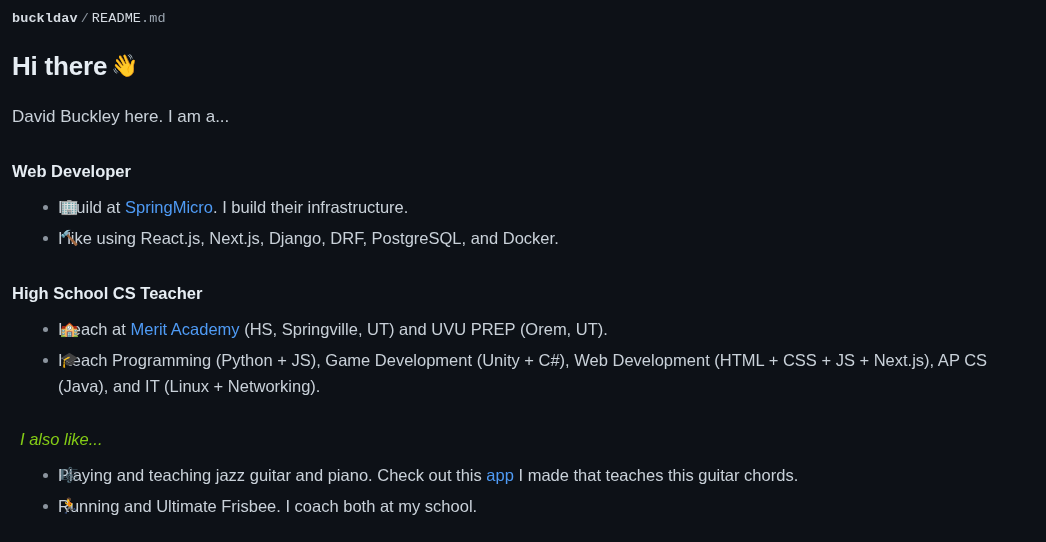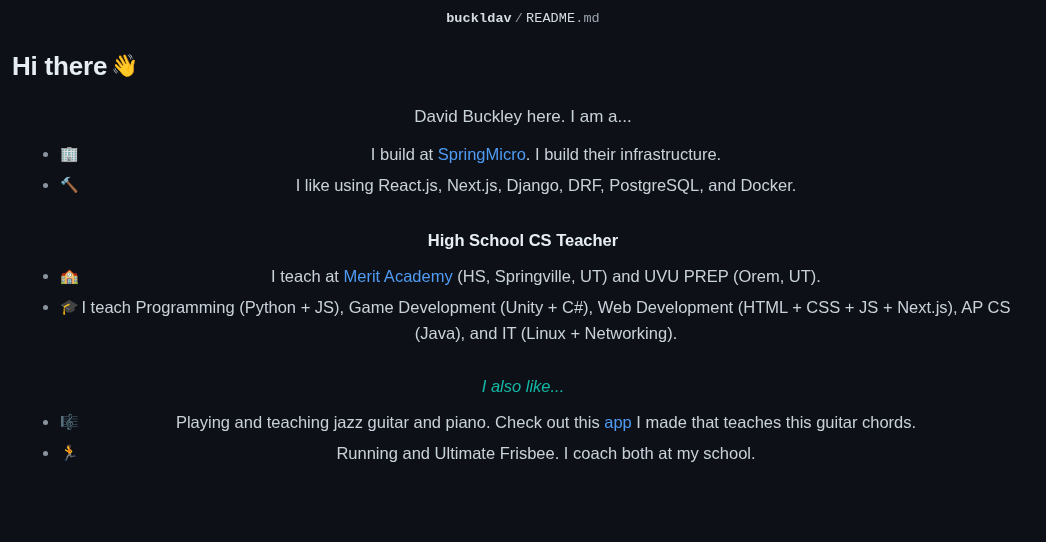--- a/index.html
+++ b/index.html
@@ -13,21 +13,20 @@
     overflow: hidden;
     font-family: "Liberation Sans", sans-serif;
     color: #c9d1d9;
     -webkit-font-smoothing: antialiased;
   }
 
   .page {
     padding: 10px 12px 0 12px;
     box-sizing: border-box;
     width: 1046px;
-    text-align: center;
   }
 
   
   .breadcrumb {
     font-family: "Liberation Mono", monospace;
     font-size: 13.5px;
     line-height: 18px;
     color: #b9c1ca;
     white-space: nowrap;
     margin: 0 0 6px 0;
@@ -78,22 +77,22 @@
     line-height: 22px;
     font-weight: bold;
     color: #e6edf3;
     margin: 31px 0 0 0;
   }
 
   p.alsolike {
     font-size: 16.5px;
     line-height: 22px;
     font-style: italic;
-    color: #14b8a6;
-    margin: 29px 0 0 0;
+    color: #84cc16;
+    margin: 29px 0 0 8px;
   }
 
   
   ul.bullets {
     list-style: none;
     margin: 12px 0 0 0;
     padding: 0;
   }
   ul.bullets li {
     position: relative;
@@ -140,20 +139,21 @@
   </div>
 
   <h1 class="title">
     <span>Hi there</span>
     <span class="emoji">👋</span>
   </h1>
 
   <p class="intro">David Buckley here. I am a...</p>
 
   <div id="sections">
+      <h2 class="section">Web Developer</h2>
       <ul class="bullets">
         <li class="has-emoji"><span class="li-emoji">🏢</span><span class="li-text"><span>I build at </span><a class="link" href="#">SpringMicro</a><span>. I build their infrastructure.</span></span></li>
         <li class="has-emoji"><span class="li-emoji">🔨</span><span class="li-text"><span>I like using React.js, Next.js, Django, DRF, PostgreSQL, and Docker.</span></span></li>
       </ul>
       <h2 class="section">High School CS Teacher</h2>
       <ul class="bullets">
         <li class="has-emoji"><span class="li-emoji">🏫</span><span class="li-text"><span>I teach at </span><a class="link" href="#">Merit Academy</a><span> (HS, Springville, UT) and UVU PREP (Orem, UT).</span></span></li>
         <li class="has-emoji"><span class="li-emoji">🎓</span><span class="li-text"><span>I teach Programming (Python + JS), Game Development (Unity + C#), Web Development (HTML + CSS + JS + Next.js), AP CS (Java), and IT (Linux + Networking).</span></span></li>
       </ul>
     </div>

